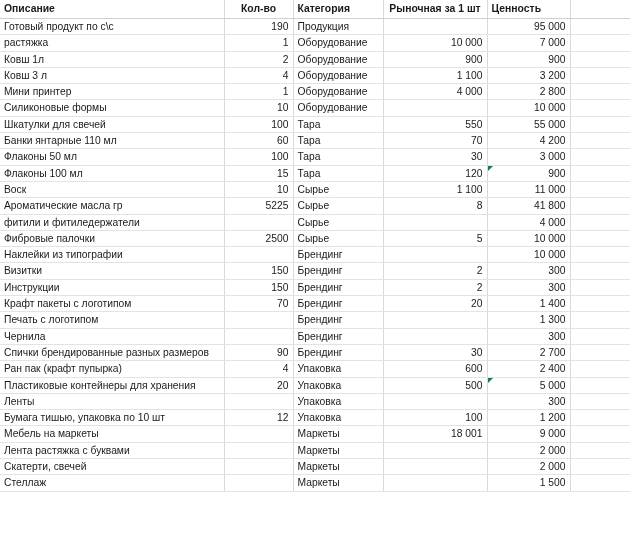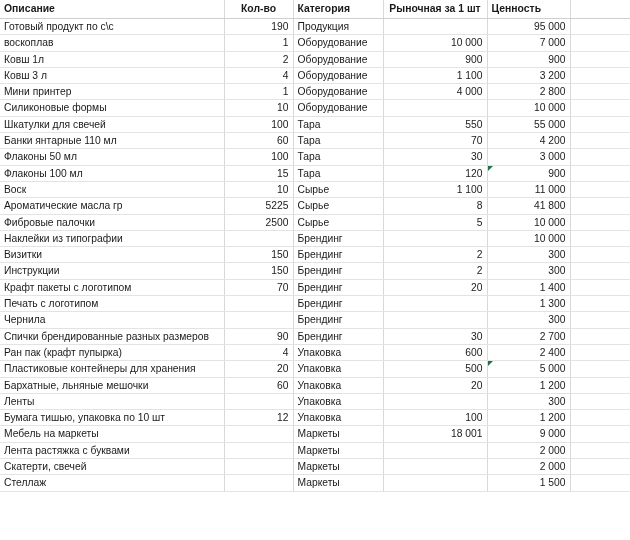--- a/index.html
+++ b/index.html
@@ -122,21 +122,21 @@
     <tbody id="table-body">
         <tr>
           <td class="txt">Готовый продукт по с\с</td>
           <td class="num">190</td>
           <td class="txt">Продукция</td>
           <td class="num"></td>
           <td class="num">95 000</td>
           <td class="num"></td>
         </tr>
         <tr>
-          <td class="txt">воскоплав</td>
+          <td class="txt">растяжка</td>
           <td class="num">1</td>
           <td class="txt">Оборудование</td>
           <td class="num">10 000</td>
           <td class="num">7 000</td>
           <td class="num"></td>
         </tr>
         <tr>
           <td class="txt">Ковш 1л</td>
           <td class="num">2</td>
           <td class="txt">Оборудование</td>
@@ -210,20 +210,28 @@
         </tr>
         <tr>
           <td class="txt">Ароматические масла гр</td>
           <td class="num">5225</td>
           <td class="txt">Сырье</td>
           <td class="num">8</td>
           <td class="num">41 800</td>
           <td class="num"></td>
         </tr>
         <tr>
+          <td class="txt">фитили и фитиледержатели</td>
+          <td class="num"></td>
+          <td class="txt">Сырье</td>
+          <td class="num"></td>
+          <td class="num">4 000</td>
+          <td class="num"></td>
+        </tr>
+        <tr>
           <td class="txt">Фибровые палочки</td>
           <td class="num">2500</td>
           <td class="txt">Сырье</td>
           <td class="num">5</td>
           <td class="num">10 000</td>
           <td class="num"></td>
         </tr>
         <tr>
           <td class="txt">Наклейки из типографии</td>
           <td class="num"></td>
@@ -287,28 +295,20 @@
           <td class="num">600</td>
           <td class="num">2 400</td>
           <td class="num"></td>
         </tr>
         <tr>
           <td class="txt">Пластиковые контейнеры для хранения</td>
           <td class="num">20</td>
           <td class="txt">Упаковка</td>
           <td class="num">500</td>
           <td class="num">5 000<span class="cmt"></span></td>
-          <td class="num"></td>
-        </tr>
-        <tr>
-          <td class="txt">Бархатные, льняные мешочки</td>
-          <td class="num">60</td>
-          <td class="txt">Упаковка</td>
-          <td class="num">20</td>
-          <td class="num">1 200</td>
           <td class="num"></td>
         </tr>
         <tr>
           <td class="txt">Ленты</td>
           <td class="num"></td>
           <td class="txt">Упаковка</td>
           <td class="num"></td>
           <td class="num">300</td>
           <td class="num"></td>
         </tr>

